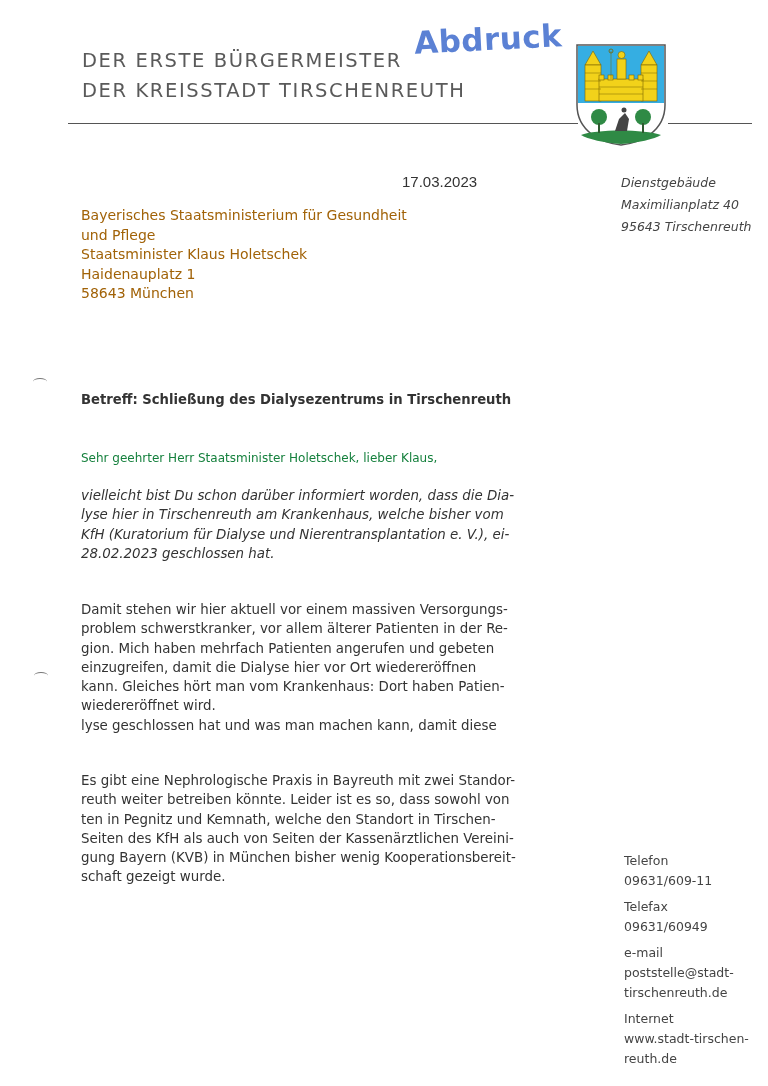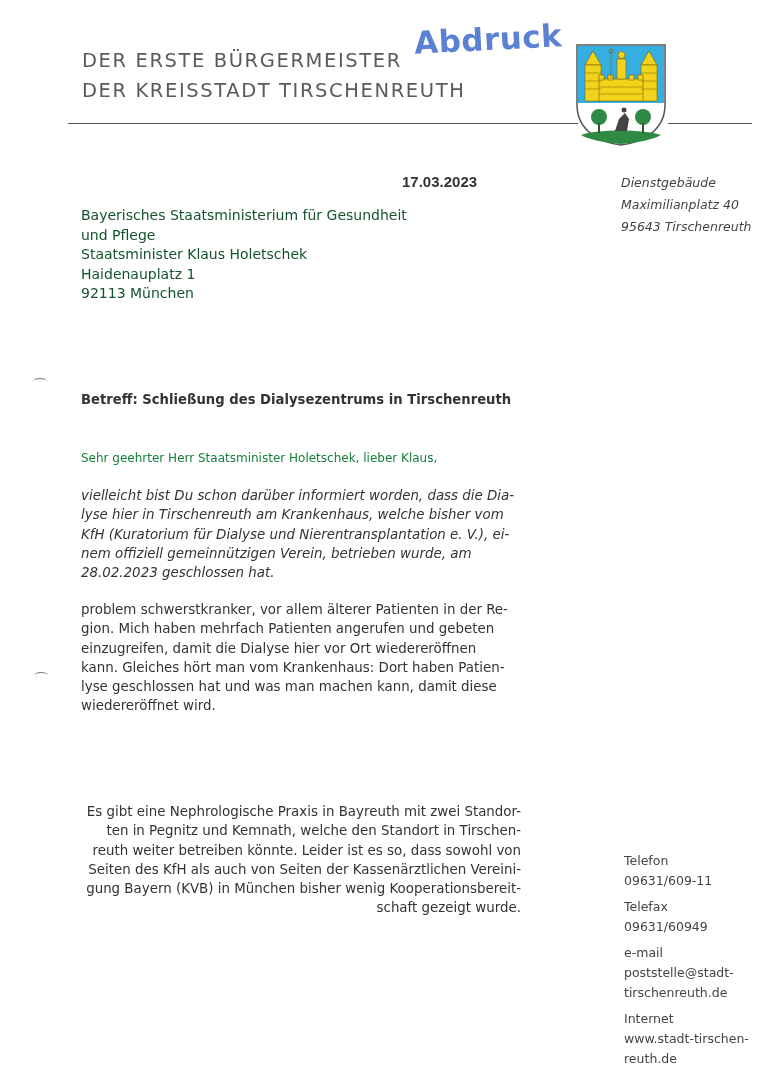--- a/index.html
+++ b/index.html
@@ -15,28 +15,28 @@
   .stamp {
     position: absolute; left: 414px; top: 21px;
     font-family: "DejaVu Sans", sans-serif; font-weight: bold; font-size: 31px;
     color: #4a74d0; transform: rotate(-3deg); letter-spacing: 0.5px; opacity: 0.9;
   }
   .rule-left { position: absolute; left: 68px; top: 123px; width: 510px; height: 1px; background: #555; }
   .rule-right { position: absolute; left: 668px; top: 123px; width: 84px; height: 1px; background: #555; }
   .crest { position: absolute; left: 575px; top: 43px; width: 92px; height: 104px; }
   .date {
     position: absolute; left: 402px; top: 173px; font-family: "Liberation Sans", sans-serif;
-    font-size: 15px; color: #333; font-weight: bold;
+    font-size: 15px; color: #333;
   }
   .office {
     position: absolute; left: 621px; top: 172px; font-family: "DejaVu Sans", sans-serif;
     font-size: 12.5px; line-height: 22px; color: #444; font-style: italic;
   }
   .recipient {
-    position: absolute; left: 81px; top: 206px; font-size: 14px; line-height: 19.5px; color: #14532d;
+    position: absolute; left: 81px; top: 206px; font-size: 14px; line-height: 19.5px; color: #a16207;
   }
   .subject {
     position: absolute; left: 81px; top: 392px; font-size: 13.2px; font-weight: bold; color: #333;
   }
   .salutation { position: absolute; left: 81px; top: 451px; font-size: 12px; color: #15803d; }
   .para { position: absolute; left: 81px; font-size: 13.4px; line-height: 19.3px; color: #333; width: 440px; }
   .para .ln { display: block; white-space: nowrap; }
   .contact {
     position: absolute; left: 624px; top: 851px; font-size: 12.5px; line-height: 20px; color: #444;
   }
@@ -101,51 +101,51 @@
   <div>Dienstgebäude</div>
   <div>Maximilianplatz 40</div>
   <div>95643 Tirschenreuth</div>
 </div>
 
 <div class="recipient">
   <div>Bayerisches Staatsministerium für Gesundheit</div>
   <div>und Pflege</div>
   <div>Staatsminister Klaus Holetschek</div>
   <div>Haidenauplatz 1</div>
-  <div>92113 München</div>
+  <div>58643 München</div>
 </div>
 
 <div class="punch" style="left:33px; top:378px;"></div>
 <div class="punch" style="left:34px; top:672px;"></div>
 
 <div class="subject">Betreff: Schließung des Dialysezentrums in Tirschenreuth</div>
 
 <div class="salutation">Sehr geehrter Herr Staatsminister Holetschek, lieber Klaus,</div>
 
 <div class="para" style="top:486px;font-style:italic;">
   <span class="ln">vielleicht bist Du schon darüber informiert worden, dass die Dia-</span>
   <span class="ln">lyse hier in Tirschenreuth am Krankenhaus, welche bisher vom</span>
   <span class="ln">KfH (Kuratorium für Dialyse und Nierentransplantation e. V.), ei-</span>
-  <span class="ln">nem offiziell gemeinnützigen Verein, betrieben wurde, am</span>
   <span class="ln">28.02.2023 geschlossen hat.</span>
 </div>
 
 <div class="para" style="top:600px;">
+  <span class="ln">Damit stehen wir hier aktuell vor einem massiven Versorgungs-</span>
   <span class="ln">problem schwerstkranker, vor allem älterer Patienten in der Re-</span>
   <span class="ln">gion. Mich haben mehrfach Patienten angerufen und gebeten</span>
   <span class="ln">einzugreifen, damit die Dialyse hier vor Ort wiedereröffnen</span>
   <span class="ln">kann. Gleiches hört man vom Krankenhaus: Dort haben Patien-</span>
+  <span class="ln">wiedereröffnet wird.</span>
   <span class="ln">lyse geschlossen hat und was man machen kann, damit diese</span>
-  <span class="ln">wiedereröffnet wird.</span>
 </div>
 
-<div class="para" style="top:802px;text-align:right;">
+<div class="para" style="top:771px;">
   <span class="ln">Es gibt eine Nephrologische Praxis in Bayreuth mit zwei Standor-</span>
+  <span class="ln">reuth weiter betreiben könnte. Leider ist es so, dass sowohl von</span>
   <span class="ln">ten in Pegnitz und Kemnath, welche den Standort in Tirschen-</span>
-  <span class="ln">reuth weiter betreiben könnte. Leider ist es so, dass sowohl von</span>
   <span class="ln">Seiten des KfH als auch von Seiten der Kassenärztlichen Vereini-</span>
   <span class="ln">gung Bayern (KVB) in München bisher wenig Kooperationsbereit-</span>
   <span class="ln">schaft gezeigt wurde.</span>
 </div>
 
 <div class="contact">
   <div class="grp">
     <span class="ln">Telefon</span>
     <span class="ln">09631/609-11</span>
   </div>

